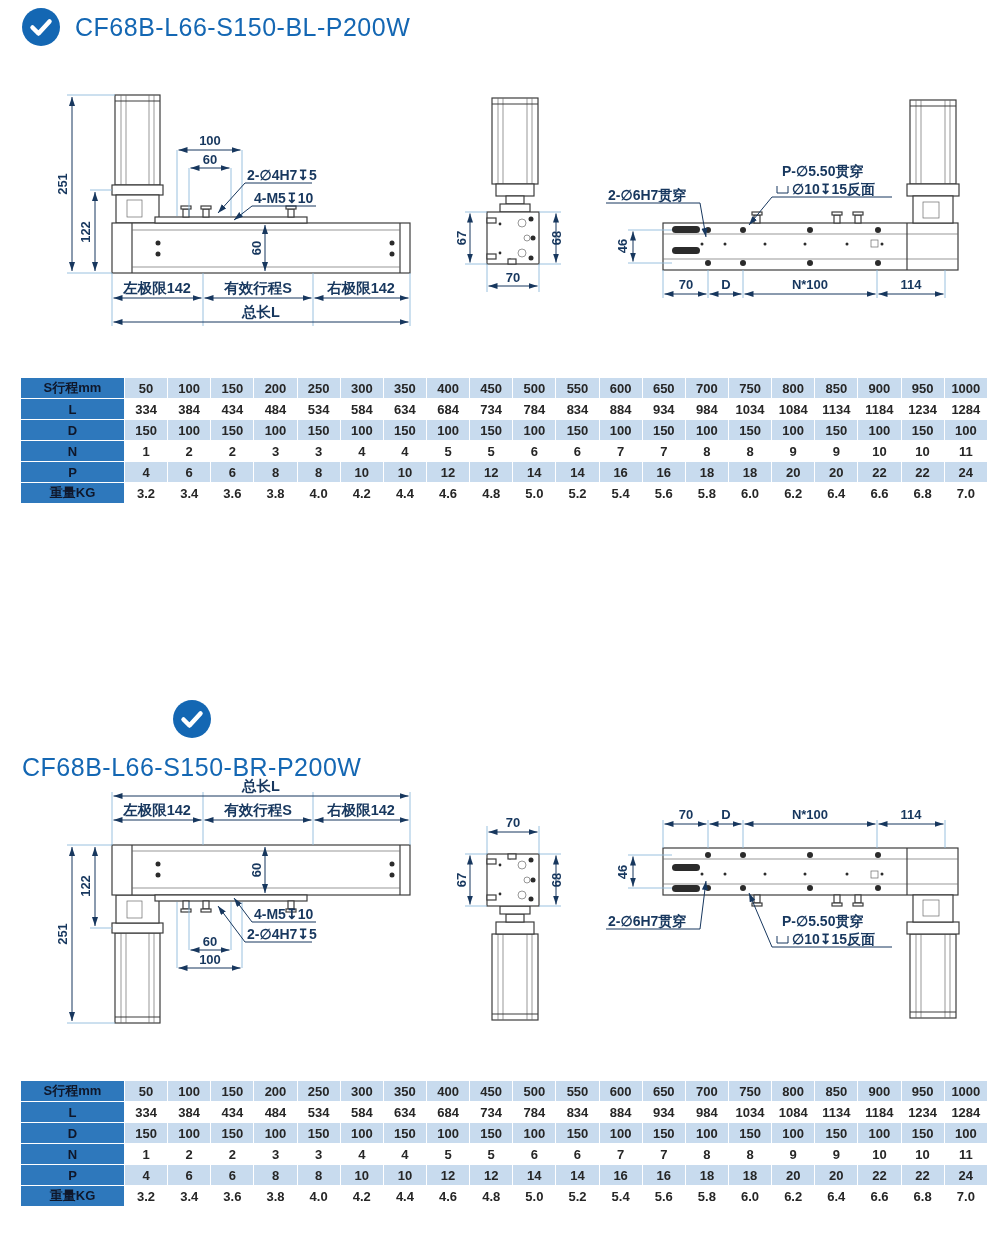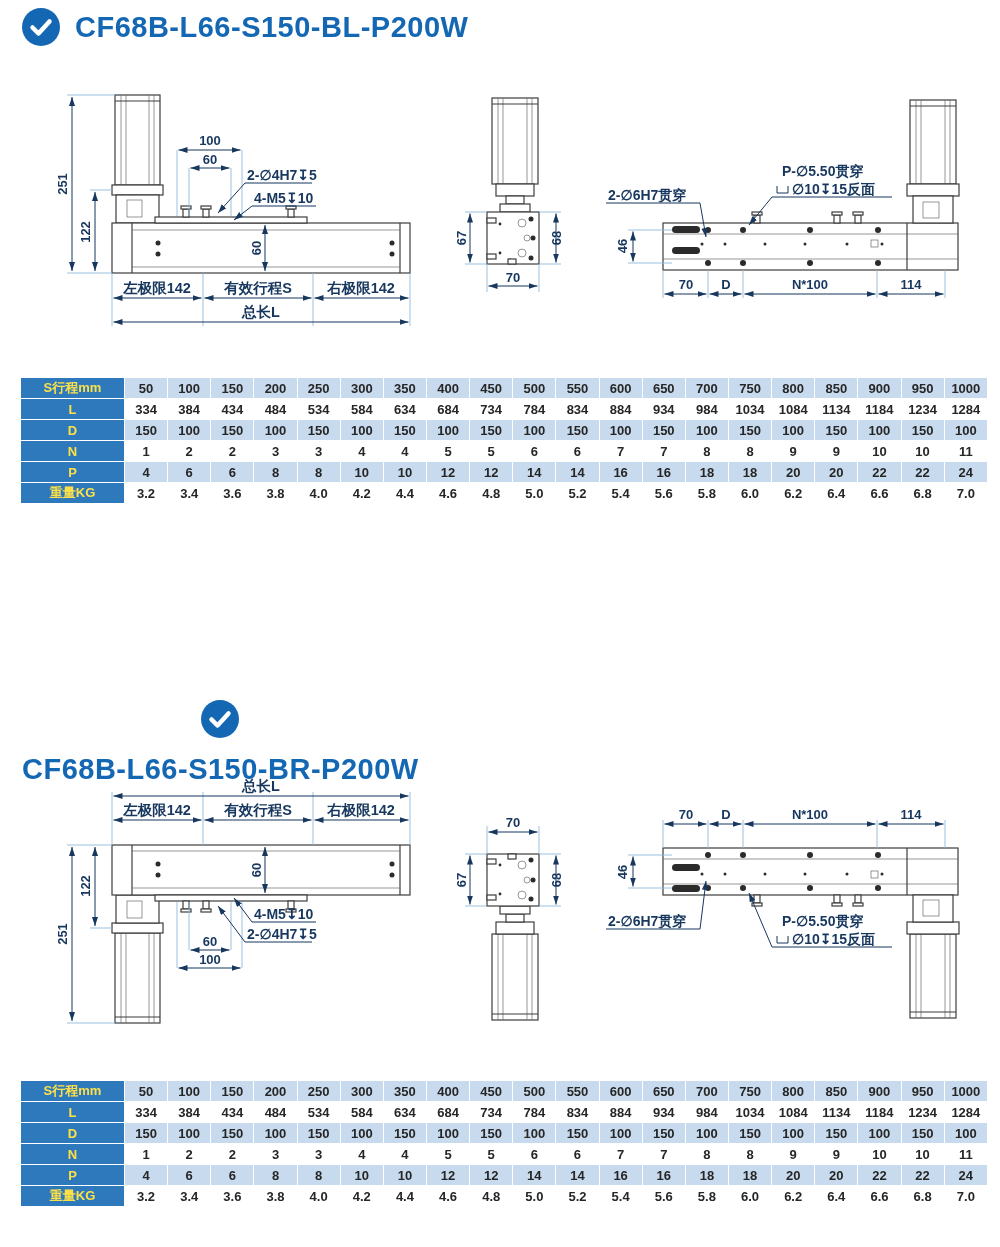--- a/index.html
+++ b/index.html
@@ -1,35 +1,35 @@
 <!DOCTYPE html>
 <html><head>
 <meta charset="utf-8">
 <style>
   html,body{margin:0;padding:0;background:#fff;}
   .page{position:relative;width:1000px;height:1247px;background:#fff;overflow:hidden;
         font-family:"Liberation Sans",sans-serif;}
   .sec-header{position:absolute;left:22px;display:flex;align-items:center;gap:15px;}
   .check-icon{width:38px;height:38px;flex:0 0 auto;}
-  .sec-title{font-size:29px;font-weight:bold;color:#1467b3;letter-spacing:.5px;white-space:nowrap;}
+  .sec-title{font-size:25px;font-weight:normal;color:#1467b3;letter-spacing:.5px;white-space:nowrap;}
   .drawing{position:absolute;left:20px;width:960px;height:272px;}
   
   .obj{stroke:#3d3d3d;stroke-width:1.2;fill:none;}
   .objf{fill:#fff;stroke:#3d3d3d;stroke-width:1.2;}
   .thin{stroke:#6b6b6b;stroke-width:.7;fill:none;}
   .ext{stroke:#8fbadb;stroke-width:.9;}
   .dim{stroke:#17375e;stroke-width:1;fill:none;}
   .dark{fill:#2b2b2b;stroke:none;}
   text.d{fill:#17375e;font:bold 13px "Liberation Sans",sans-serif;}
   text.cn{fill:#17375e;font:bold 14.5px "Liberation Sans",sans-serif;}
   text.lbl{fill:#17375e;font:bold 14px "Liberation Sans",sans-serif;}
   
   .spec-table{position:absolute;left:20px;width:968px;border-collapse:separate;
               border-spacing:1.5px;table-layout:fixed;}
-  .spec-table th{width:103px;background:#2e78bc;color:#fde047;font-size:13px;font-weight:bold;
+  .spec-table th{width:103px;background:#2e78bc;color:#0f172a;font-size:13px;font-weight:bold;
                  height:20px;padding:0;text-align:center;}
   .spec-table td{text-align:center;font-size:13px;font-weight:bold;color:#262626;height:20px;padding:0;}
   .spec-table tr:nth-child(odd) td{background:#c8dbee;}
   .spec-table tr:nth-child(even) td{background:#ffffff;}
 </style>
 </head>
 <body>
 
 <div class="page">
 

